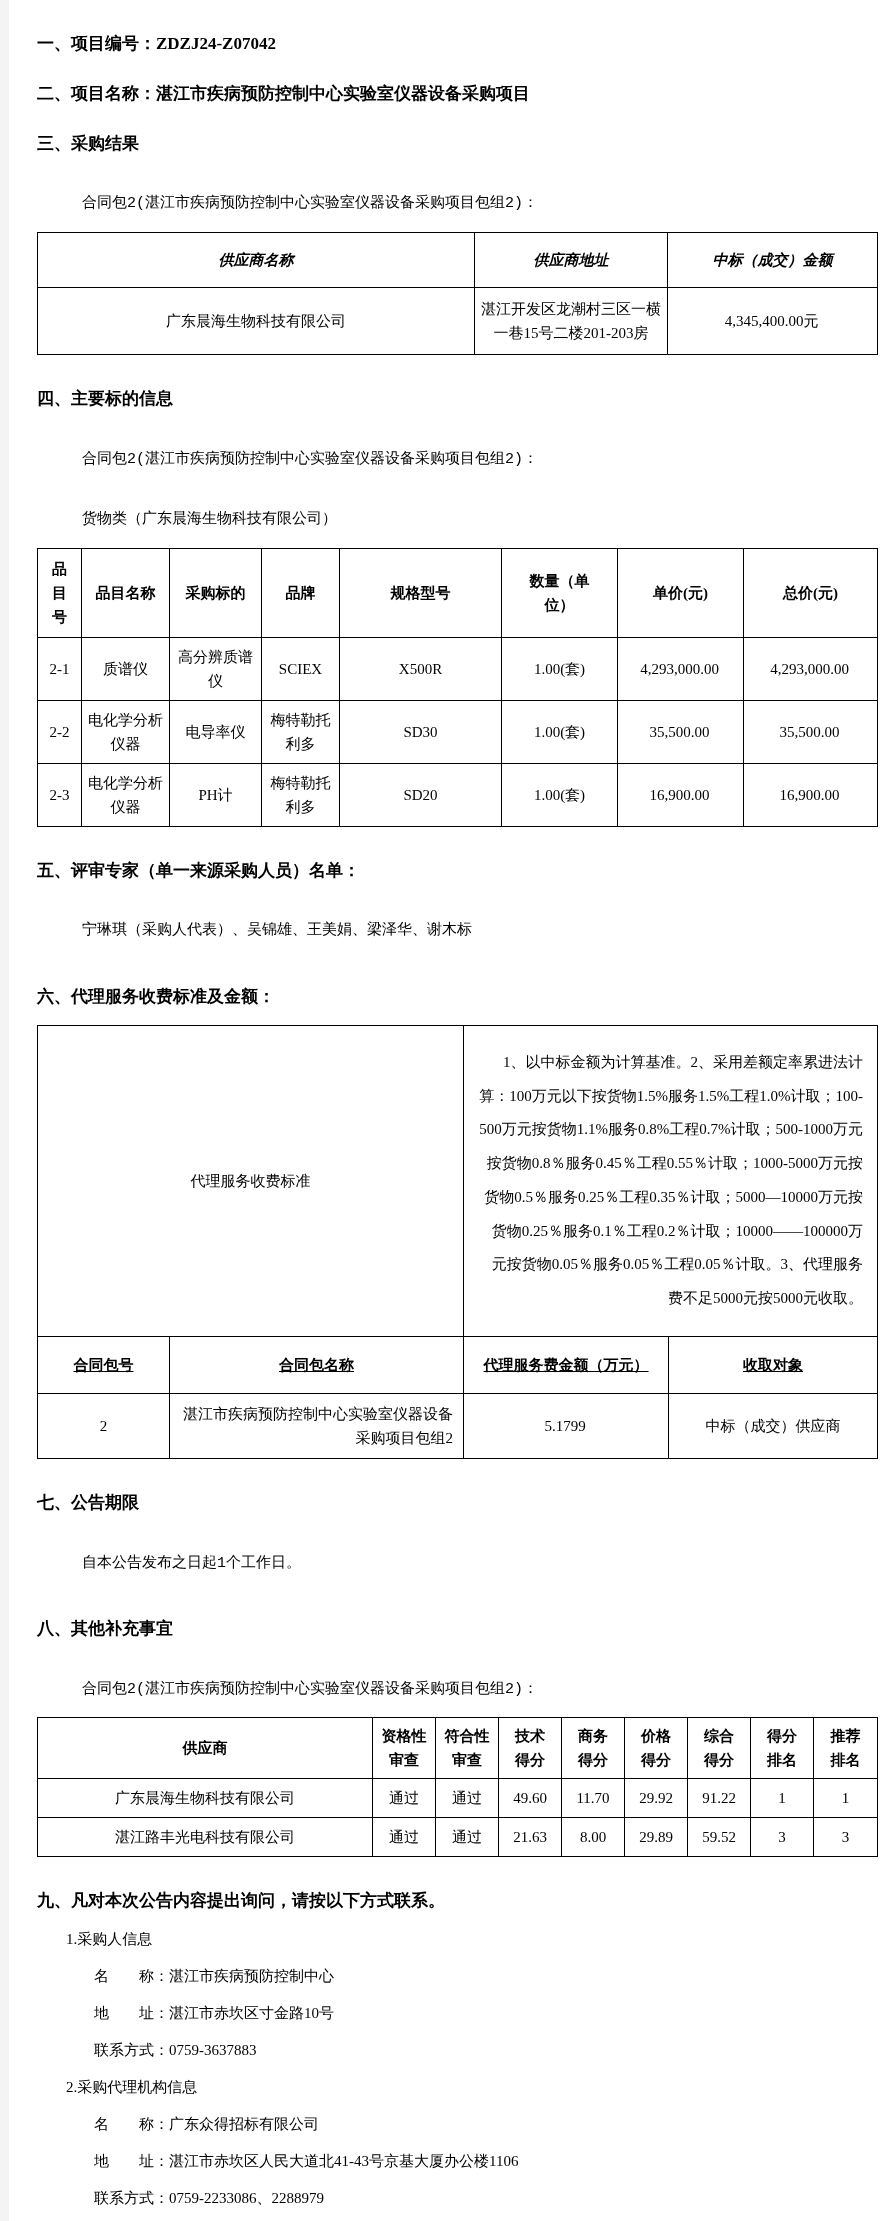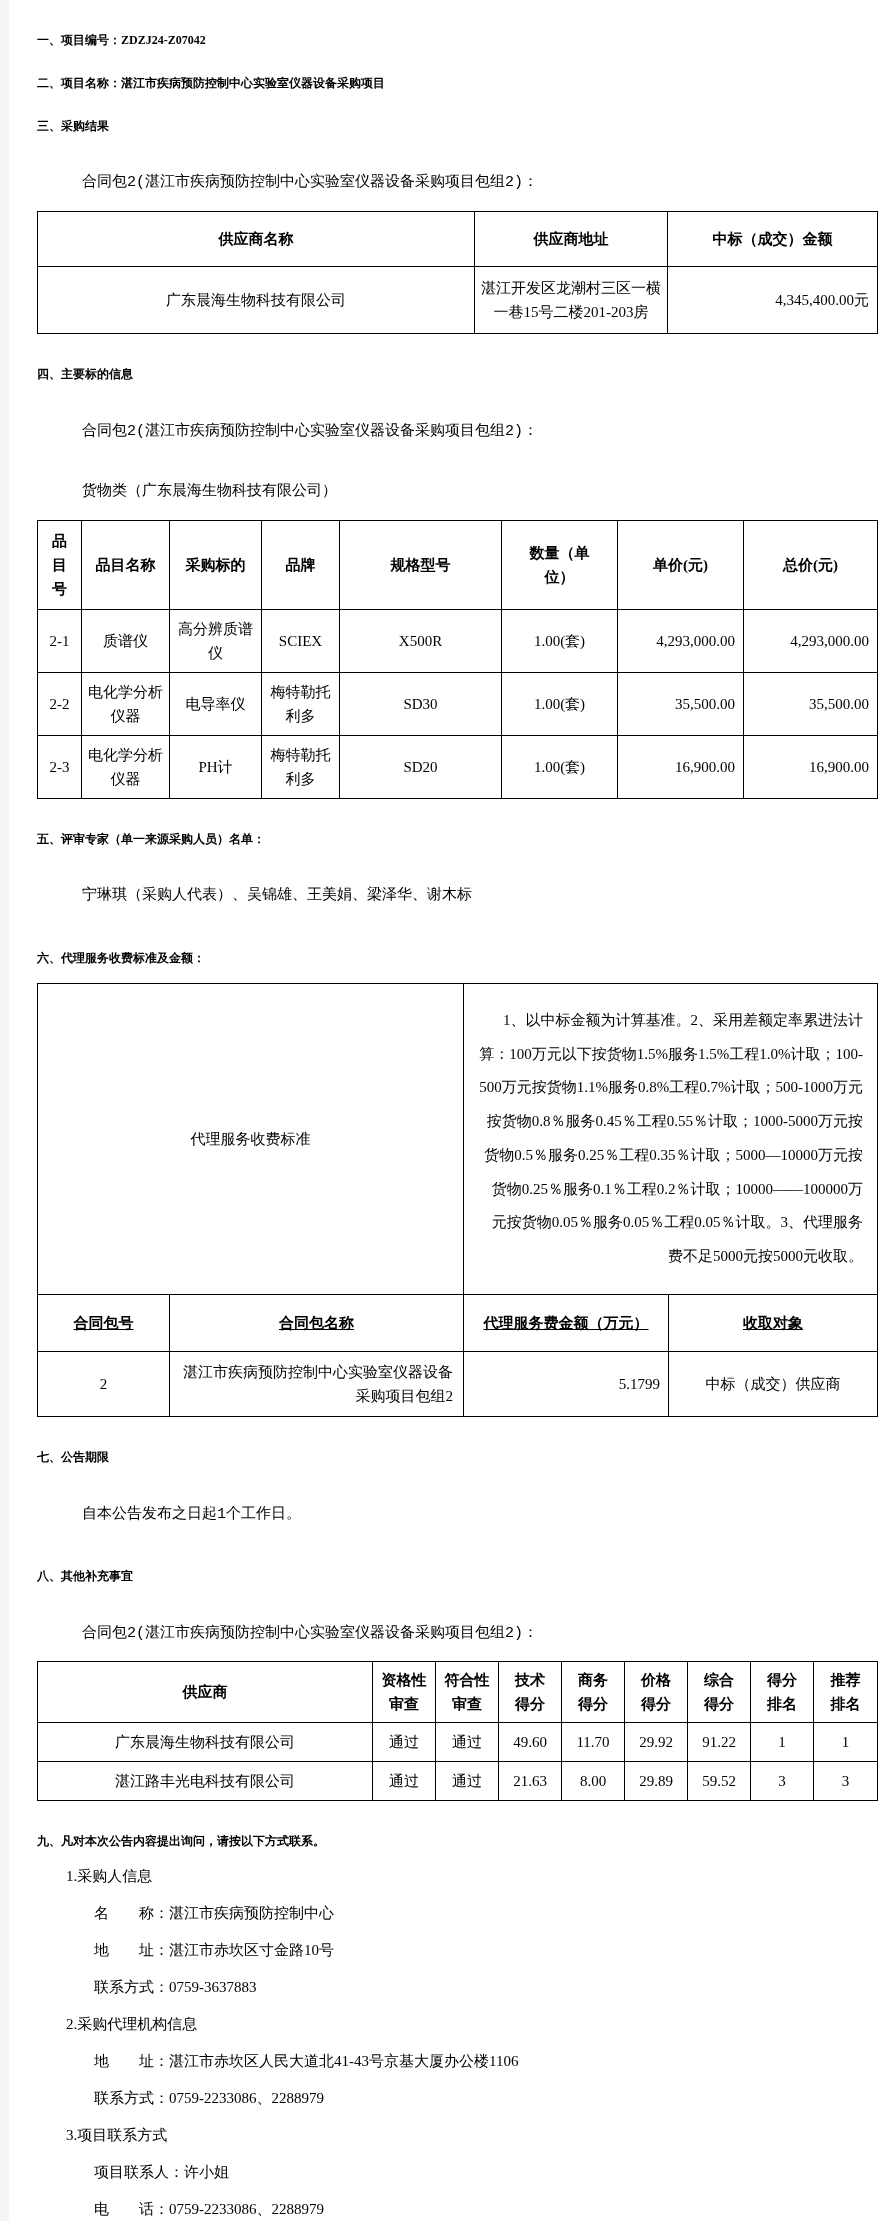--- a/index.html
+++ b/index.html
@@ -11,21 +11,21 @@
     -webkit-font-smoothing:none;
   }
   .page{
     margin-left:9px;
     width:886px;
     background:#ffffff;
     padding-top:6px;
     box-sizing:border-box;
   }
   .sec-title{
-    font-size:12px;
+    font-size:17px;
     font-weight:bold;
     margin:0;
     padding:26px 0 0 28px;
     line-height:1.4;
   }
   .para{
     font-size:15px;
     margin:16px;
     padding:22px 12px 0 57px;
     line-height:1.5;
@@ -40,23 +40,23 @@
   }
   th,td{
     border:1px solid #000;
     text-align:center;
     vertical-align:middle;
     padding:4px 6px;
     word-break:break-all;
     line-height:1.6;
   }
   th{font-weight:bold;white-space:pre-line;}
-  .tbl-supplier th{height:46px;}
+  .tbl-supplier th{height:46px;font-style:italic;}
   .tbl-supplier td{height:58px;}
-  .tbl-supplier td.money, .num-cell{text-align:right;padding-right:8px;}
+  .tbl-supplier td.money, .num-cell{padding-right:8px;}
   .tbl-items th{height:80px;font-weight:bold;}
   .tbl-items td{height:54px;}
   .tbl-fee td.fee-text{
     text-align:right;
     padding:20px 14px;
     line-height:2.25;
   }
   .tbl-fee td.fee-label{height:auto;}
   .tbl-fee th{height:48px;text-decoration:underline;}
   .tbl-fee td.fee-row{height:56px;}
@@ -266,20 +266,21 @@
     </table>
 
   <p class="sec-title">九、凡对本次公告内容提出询问，请按以下方式联系。</p>
 
   <p class="contact-line">1.采购人信息</p>
   <p class="contact-line lv2">名　　称：湛江市疾病预防控制中心</p>
   <p class="contact-line lv2">地　　址：湛江市赤坎区寸金路10号</p>
   <p class="contact-line lv2">联系方式：0759-3637883</p>
 
   <p class="contact-line">2.采购代理机构信息</p>
+  <p class="contact-line lv2">名　　称：广东众得招标有限公司</p>
   <p class="contact-line lv2">地　　址：湛江市赤坎区人民大道北41-43号京基大厦办公楼1106</p>
   <p class="contact-line lv2">联系方式：0759-2233086、2288979</p>
 
   <p class="contact-line">3.项目联系方式</p>
   <p class="contact-line lv2">项目联系人：许小姐</p>
   <p class="contact-line lv2">电　　话：0759-2233086、2288979</p>
 
   <p class="footer-line">广东众得招标有限公司</p>
 
 </div>

